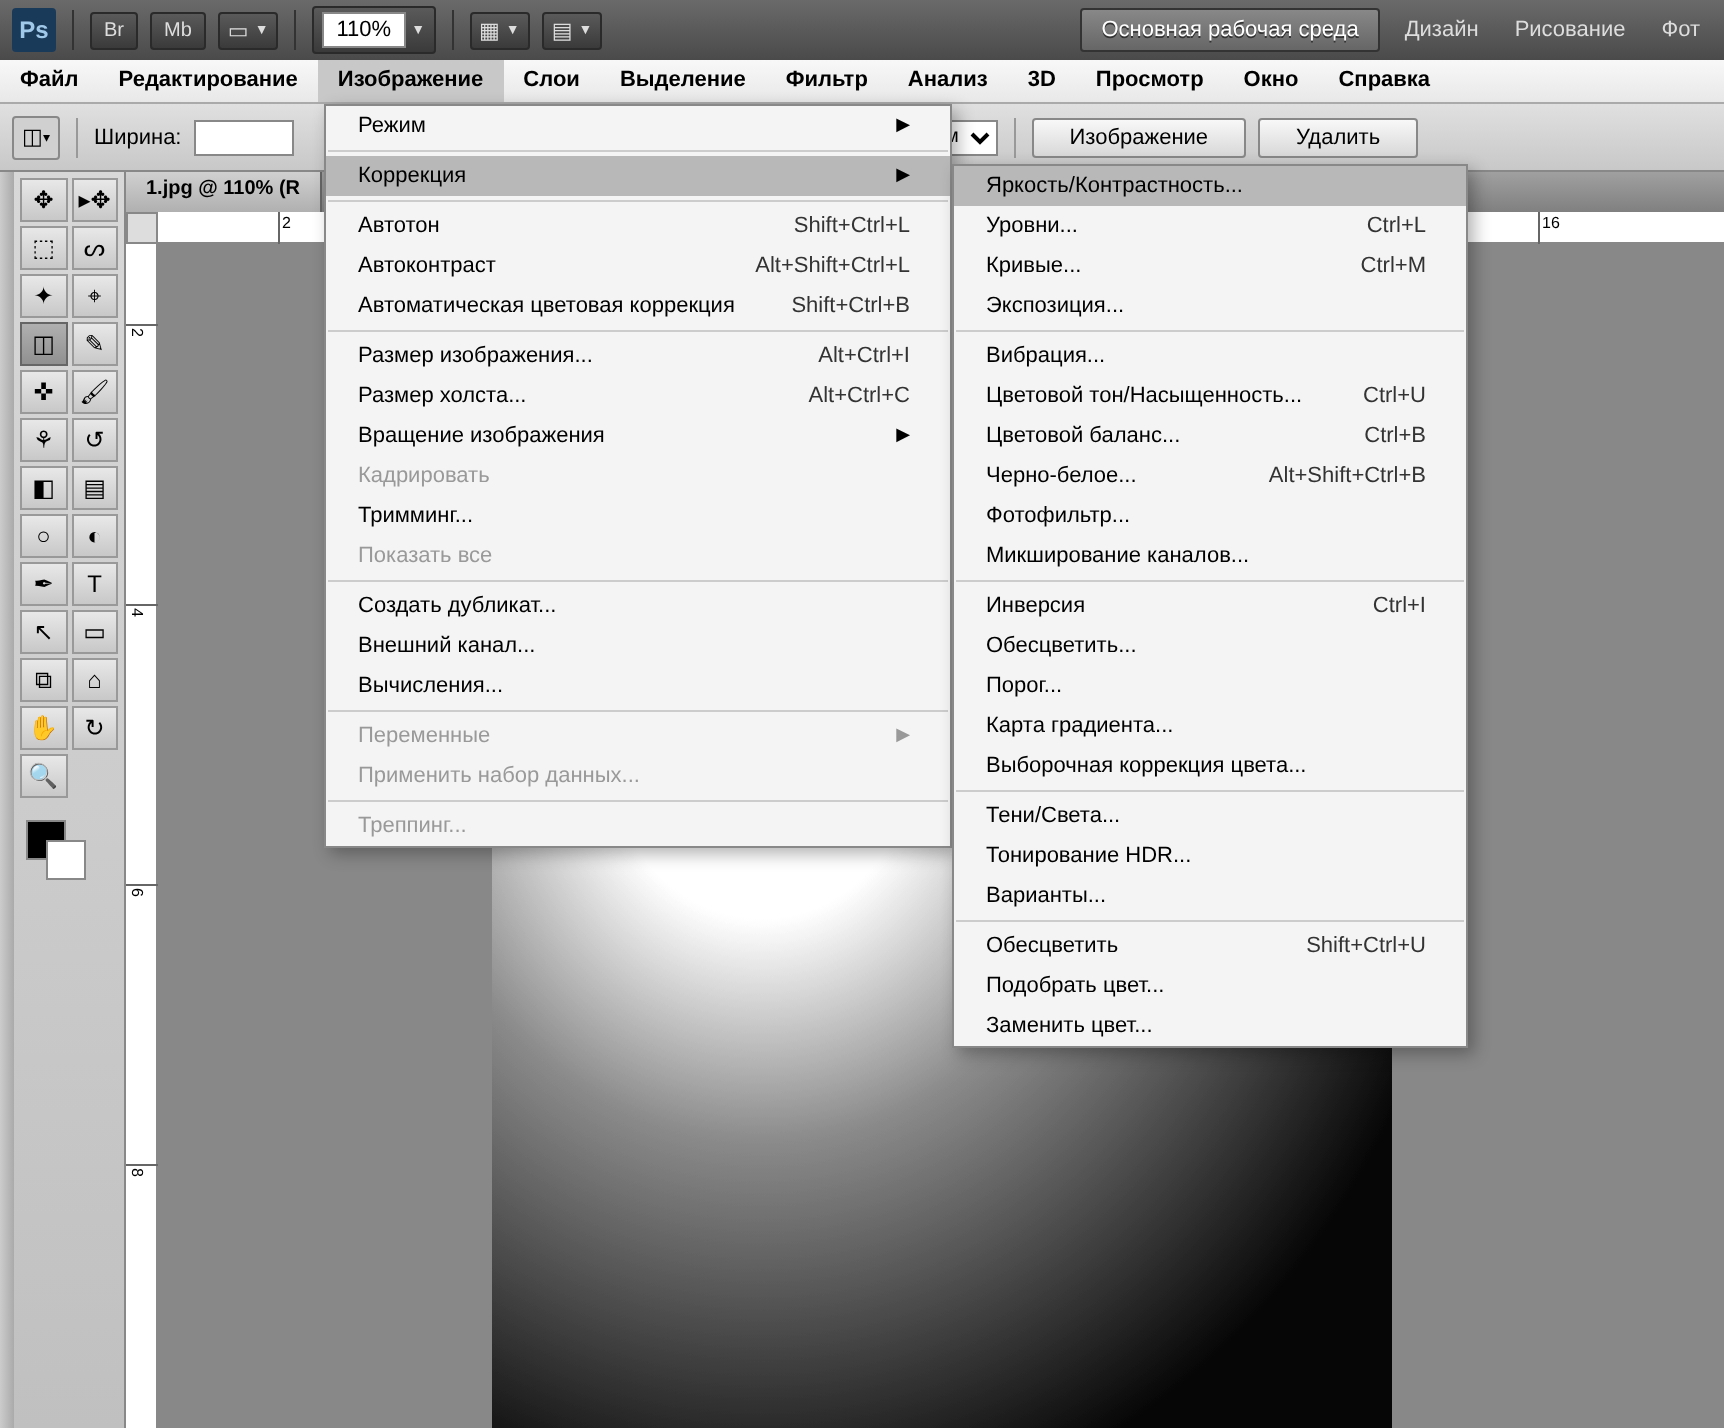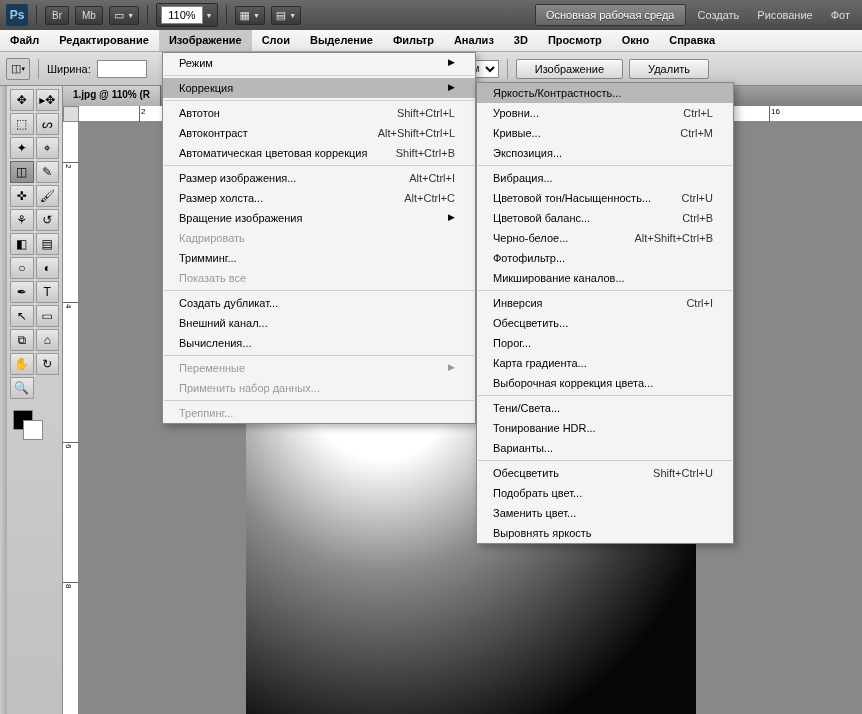--- a/index.html
+++ b/index.html
@@ -85,21 +85,21 @@
   <div class="top-dropdown">
       <span>▦</span>
       <span class="dropdown-arrow">▼</span>
     </div>
   <div class="top-dropdown">
       <span>▤</span>
       <span class="dropdown-arrow">▼</span>
     </div>
   <div class="spacer"></div>
   <button class="wk-button">Основная рабочая среда</button>
-  <span class="wk-label">Создать</span>
+  <span class="wk-label">Дизайн</span>
   <span class="wk-label">Рисование</span>
   <span class="wk-label">Фот</span>
 </div>
 
 <div class="menu-bar" id="menubar">
     <div class="menu-item">Файл</div>
     <div class="menu-item">Редактирование</div>
     <div class="menu-item active">Изображение</div>
     <div class="menu-item">Слои</div>
     <div class="menu-item">Выделение</div>
@@ -361,16 +361,13 @@
   <div class="dd-item">
       <span>Обесцветить</span>
       <span class="dd-shortcut">Shift+Ctrl+U</span>
     </div>
   <div class="dd-item">
       <span>Подобрать цвет...</span>
     </div>
   <div class="dd-item">
       <span>Заменить цвет...</span>
     </div>
-  <div class="dd-item">
-      <span>Выровнять яркость</span>
-    </div>
 </div>
 
 </body></html>

